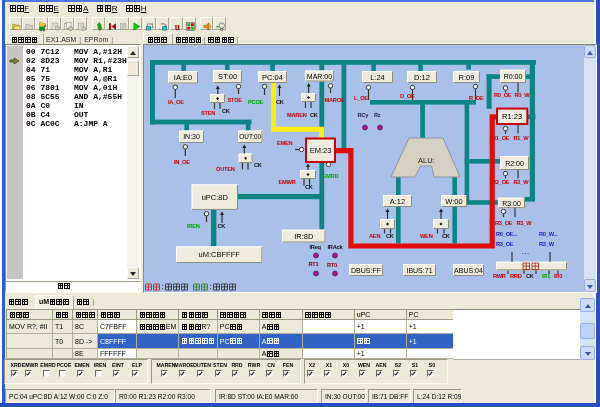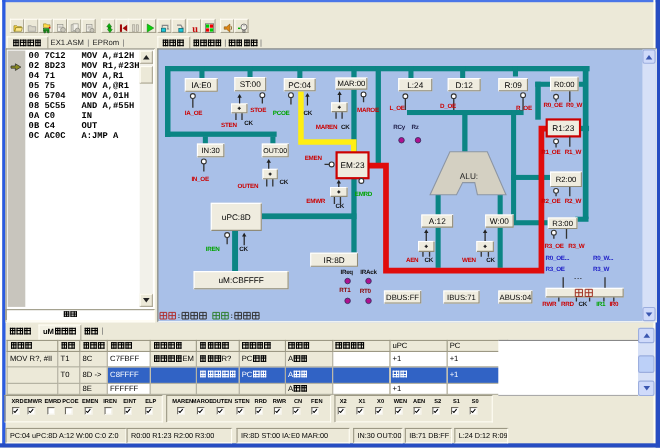--- a/index.html
+++ b/index.html
@@ -20,20 +20,22 @@
 .tu.b{border-bottom-color:#3a56b0}.td.b{border-top-color:#3a56b0}
 .ic{position:absolute;top:1px;width:13px;height:13px;background:#ece9d8;border:1px solid;border-color:#fffdf4 #a9a491 #a9a491 #fffdf4}
 </style></head><body>
 <div id="w">
 <div class="ab" style="left:0;top:0;width:600px;height:2px;background:#4a76e8"></div>
 <div class="ab" style="left:0;top:0;width:2px;height:407px;background:#fff"></div>
 <div class="ab" style="left:2px;top:0;width:3px;height:405px;background:#2b5be0"></div>
 <div class="ab" style="left:594px;top:0;width:2px;height:407px;background:#fffef2"></div>
 <div class="ab" style="left:596px;top:0;width:4px;height:407px;background:#274dc2"></div>
 <div class="ab" style="left:0;top:403px;width:600px;height:4px;background:#274dc2"></div>
+<div class="ab" style="left:9px;top:4px;font-size:8px;color:#000">
+<span><i class="c"></i><i class="c"></i><u>F</u></span><span style="margin-left:9px"><i class="c"></i><i class="c"></i><u>E</u></span><span style="margin-left:9px"><i class="c"></i><i class="c"></i><u>A</u></span><span style="margin-left:8px"><i class="c"></i><i class="c"></i><u>R</u></span><span style="margin-left:8px"><i class="c"></i><i class="c"></i><u>H</u></span></div>
 <div class="ab" style="left:0;top:16px;width:594px;height:16px">
       <span class="ic" style="left:9px"><svg width="11" height="11" viewBox="0 0 13 13" style="margin:0.5px">
           <path d="M2,10V4h3l1,1h4v1H4L3,10z" fill="#ffd948" stroke="#7a6a00" stroke-width=".6"></path>
           <path d="M3,10l1-4h7l-1,4z" fill="#ffe98a" stroke="#7a6a00" stroke-width=".6"></path>
         </svg></span>
       <span class="ic" style="left:22px"><svg width="11" height="11" viewBox="0 0 13 13" style="margin:0.5px">
           <path d="M2,10V4h3l1,1h4v5z" fill="#d6d3c6" stroke="#8a8a8a" stroke-width=".6"></path>
         </svg></span>
       <span class="ic" style="left:35px"><svg width="11" height="11" viewBox="0 0 13 13" style="margin:0.5px">
           <path d="M3,6V2h3l1,1h3v3z" fill="#ffd948" stroke="#7a6a00" stroke-width=".5"></path>
@@ -111,21 +113,21 @@
 <div class="ab" style="left:175px;top:36px;font-size:7px"><i class="c"></i><i class="c"></i><i class="c"></i><i class="c"></i><span style="margin:0 2px;color:#666">|</span><i class="c"></i><i class="c"></i><i class="c"></i><i class="c"></i><span style="margin-left:2px;color:#666">|</span></div>
 <div class="ab" style="left:5px;top:44px;width:136px;height:249px;border:1px solid;border-color:#8a8775 #fffdf4 #fffdf4 #8a8775;background:#fff"></div>
 <div class="ab" style="left:7px;top:46px;width:16px;height:233px;background:#c8c5bd"></div>
 <svg class="ab" style="left:9px;top:57px" width="11" height="8" viewBox="0 0 11 8">
       <path d="M1,3h4V1l5,3l-5,3V5H1z" fill="#8a8a20" stroke="#333" stroke-width=".7"></path>
     </svg>
 <div class="ab" style="left:26px;top:47px;font-family:'Liberation Mono',monospace;font-size:8px;font-weight:bold;line-height:9px;white-space:pre;color:#000">00 7C12   MOV A,#12H
 02 8D23   MOV R1,#23H
 04 71     MOV A,R1
 05 75     MOV A,@R1
-06 5704   MOV A,01H
+06 7801   MOV A,01H
 08 5C55   AND A,#55H
 0A C0     IN
 0B C4     OUT
 0C AC0C   A:JMP A</div>
 <div class="ab" style="left:127px;top:46px;width:12px;height:233px;background:#f2f1ea"></div>
 <div class="ab tb" style="left:127px;top:46px;width:12px;height:12px;text-align:center;line-height:10px"><i class="tu"></i></div>
 <div class="ab tb" style="left:127px;top:60px;width:12px;height:16px"></div>
 <div class="ab tb" style="left:127px;top:267px;width:12px;height:12px;text-align:center;line-height:10px"><i class="td"></i></div>
 <div class="ab sunk" style="left:5px;top:281px;width:136px;height:11px"></div>
 <div class="ab" style="left:57px;top:282.5px;font-size:7px"><i class="c"></i><i class="c"></i></div>

